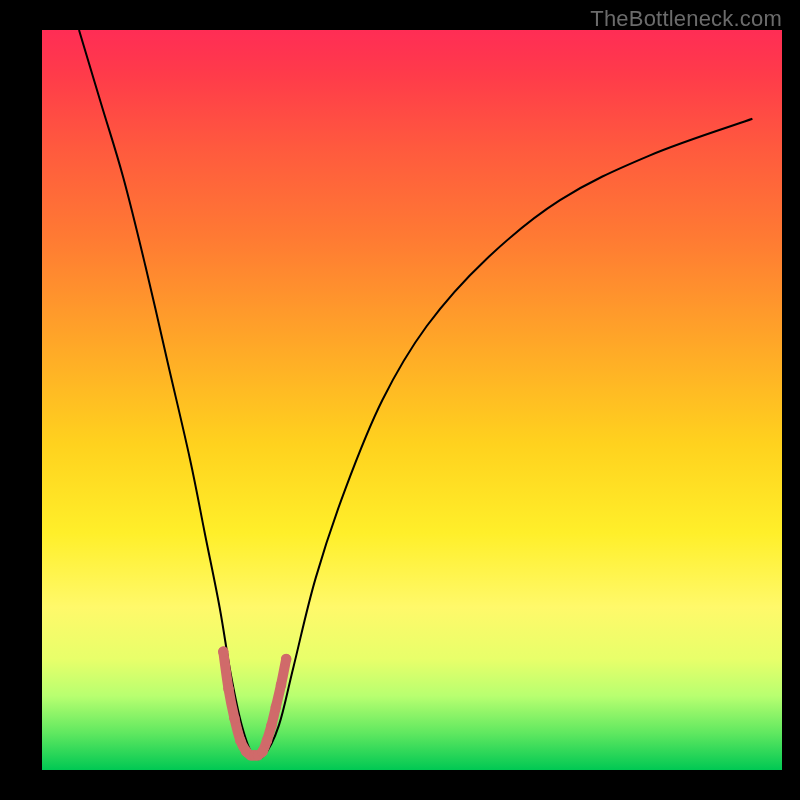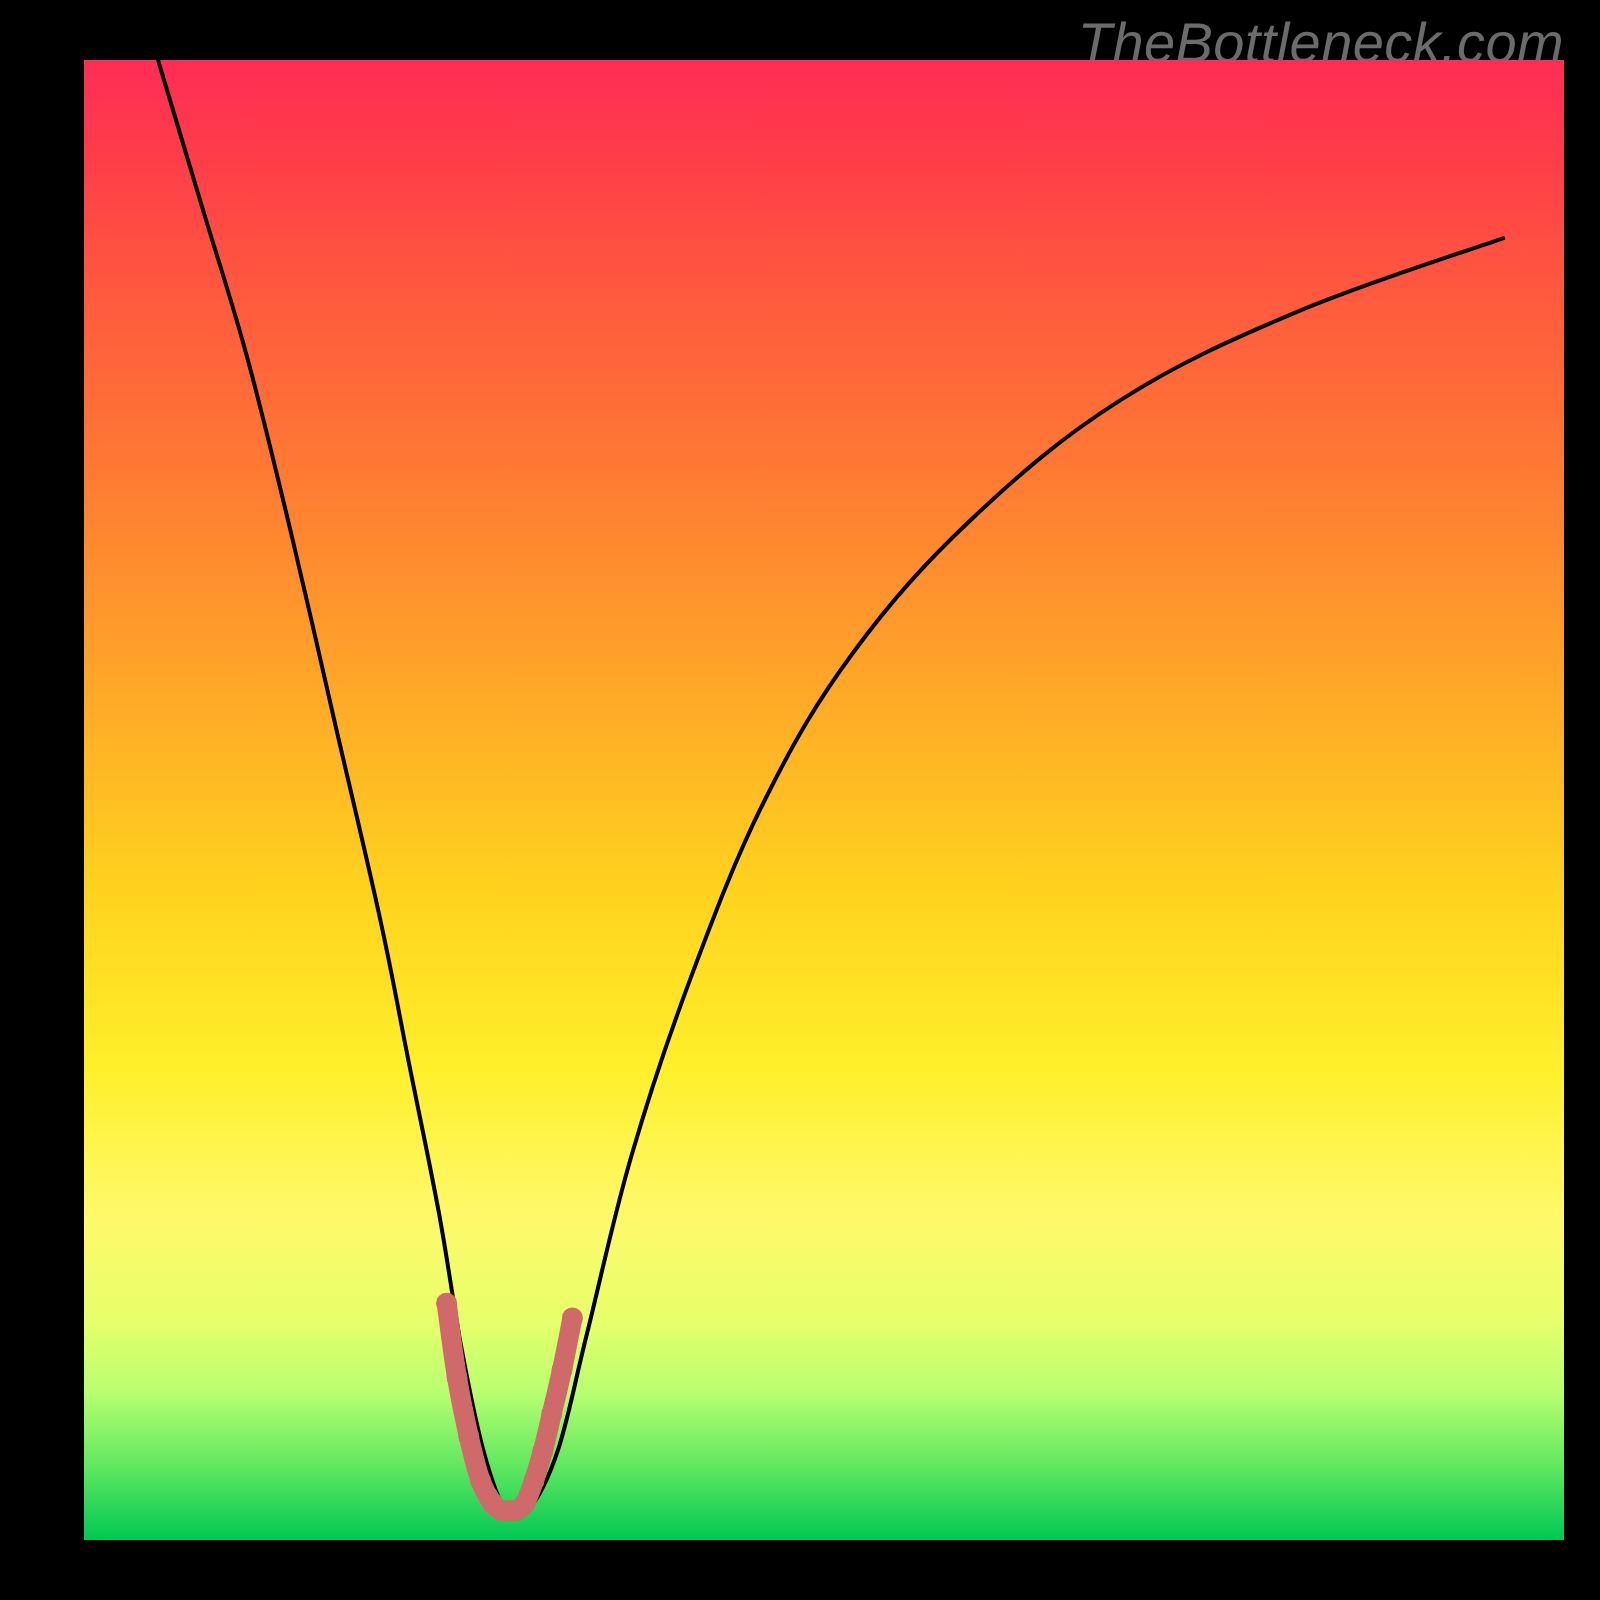--- a/index.html
+++ b/index.html
@@ -34,24 +34,23 @@
       #60e860 95%,
       #00c853 100%
     );
   }
 
   .watermark {
     position: absolute;
     top: 6px;
     right: 18px;
     color: #6b6b6b;
-    font-size: 28px;
+    font-size: 22px;
     letter-spacing: 0.2px;
     user-select: none;
-    font-style: italic;
   }
 
   svg.curves {
     position: absolute;
     left: 0; top: 0;
     width: 100%;
     height: 100%;
   }
 </style>
 </head>

